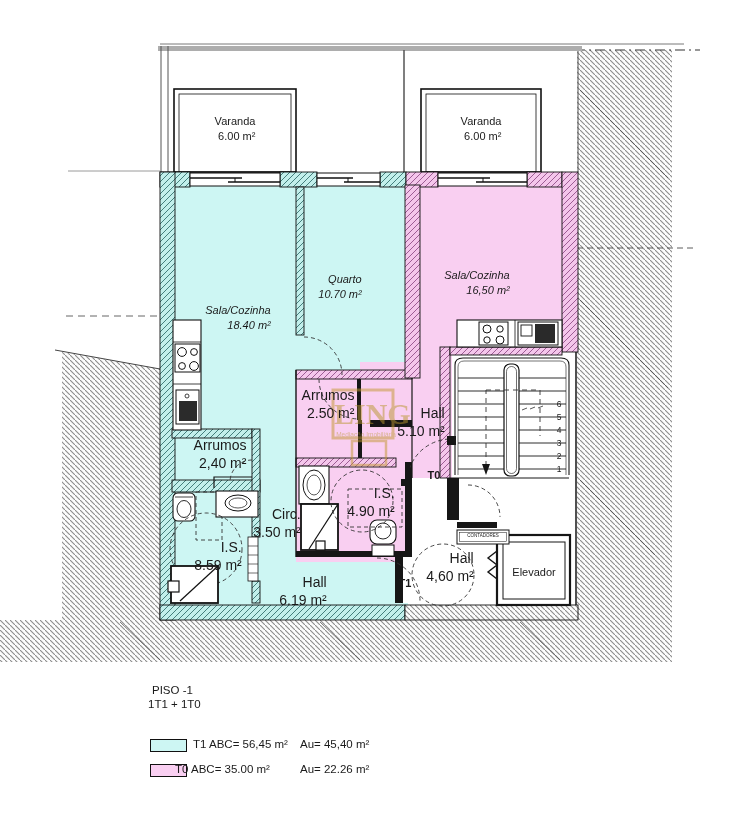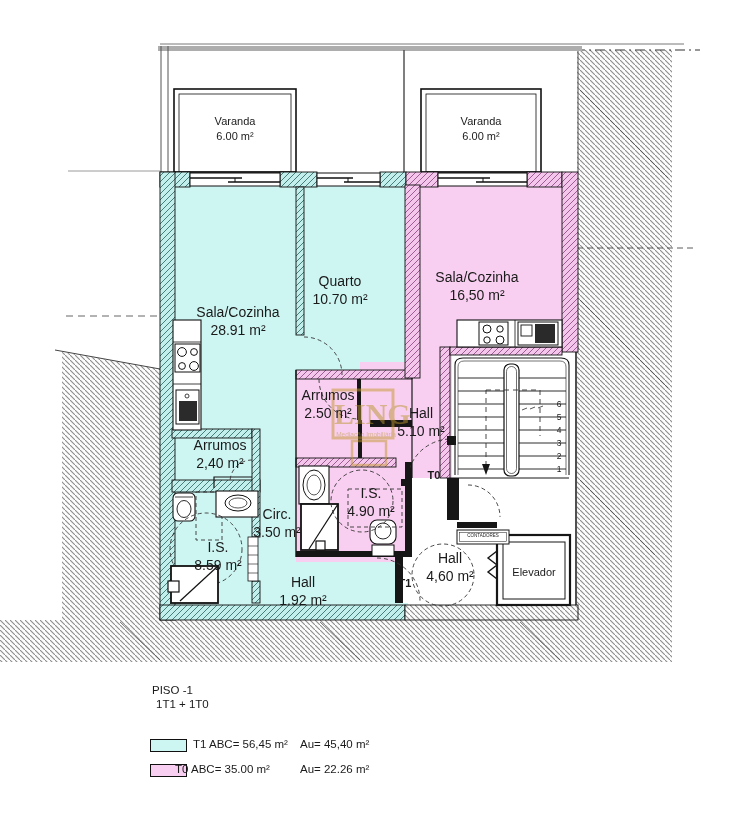--- a/index.html
+++ b/index.html
@@ -1,21 +1,21 @@
 <!DOCTYPE html>
 <html><head>
 <meta charset="utf-8">
 <style>
   html,body{margin:0;padding:0;background:#fff;}
   .stage{position:relative;width:732px;height:830px;background:#fff;overflow:hidden;
          font-family:"Liberation Sans",sans-serif;}
   .plan-svg{position:absolute;left:0;top:0;width:732px;height:830px;}
-  .lbl{position:absolute;transform:translateX(-50%);text-align:center;color:#1a1a1a;
+  .lbl{position:absolute;transform:translateX(-50%);text-align:right;color:#1a1a1a;
        line-height:1.32;white-space:nowrap;}
-  .f12{font-size:14px;}
+  .f12{font-size:11px;font-style:italic;}
   .f11{font-size:11px;}
   .f10{font-size:14px;}
   .tag{font-size:11px;font-weight:bold;}
   .tiny{font-size:4.5px;transform:translateX(-50%);letter-spacing:0;}
   .leg{position:absolute;color:#1a1a1a;font-size:11.5px;white-space:nowrap;}
   .sw{position:absolute;width:37px;height:13px;border:1px solid #111;box-sizing:border-box;}
   .sw-t1{background:#cdf6f3;}
   .sw-t0{background:#f9cff1;}
 </style>
 </head>
@@ -269,21 +269,21 @@
 <div class="lbl f11" style="left:235px;top:114px">
   <div>Varanda</div>
   <div>6.00 m²</div>
 </div>
 <div class="lbl f11" style="left:481px;top:114px">
   <div>Varanda</div>
   <div>6.00 m²</div>
 </div>
 <div class="lbl f12" style="left:238px;top:303px">
   <div>Sala/Cozinha</div>
-  <div>28.91 m²</div>
+  <div>18.40 m²</div>
 </div>
 <div class="lbl f12" style="left:340px;top:272px">
   <div>Quarto</div>
   <div>10.70 m²</div>
 </div>
 <div class="lbl f12" style="left:477px;top:268px">
   <div>Sala/Cozinha</div>
   <div>16,50 m²</div>
 </div>
 <div class="lbl f10" style="left:328px;top:386px">
@@ -305,33 +305,33 @@
 <div class="lbl f10" style="left:218px;top:538px">
   <div>I.S.</div>
   <div>8.59 m²</div>
 </div>
 <div class="lbl f10" style="left:371px;top:484px">
   <div>I.S.</div>
   <div>4.90 m²</div>
 </div>
 <div class="lbl f10" style="left:303px;top:573px">
   <div>Hall</div>
-  <div>1.92 m²</div>
+  <div>6.19 m²</div>
 </div>
 <div class="lbl f10" style="left:450px;top:549px">
   <div>Hall</div>
   <div>4,60 m²</div>
 </div>
 <div class="lbl tag" style="left:434px;top:468px">T0</div>
 <div class="lbl tag" style="left:405px;top:576px">T1</div>
 <div class="lbl f11" style="left:534px;top:565px">Elevador</div>
 <div class="lbl tiny" style="left:483px;top:533px">CONTADORES</div>
 
 <div class="leg" style="left:152px;top:684px">PISO -1</div>
-<div class="leg" style="left:156px;top:698px">1T1 + 1T0</div>
+<div class="leg" style="left:148px;top:698px">1T1 + 1T0</div>
 
 <div class="sw sw-t1" style="left:150px;top:739px"></div>
 <div class="leg" style="left:193px;top:738px">T1 ABC= 56,45 m²</div>
 <div class="leg" style="left:300px;top:738px">Au= 45,40 m²</div>
 
 <div class="sw sw-t0" style="left:150px;top:764px"></div>
 <div class="leg" style="left:175px;top:763px">T0 ABC= 35.00 m²</div>
 <div class="leg" style="left:300px;top:763px">Au= 22.26 m²</div>
 
 </div>

